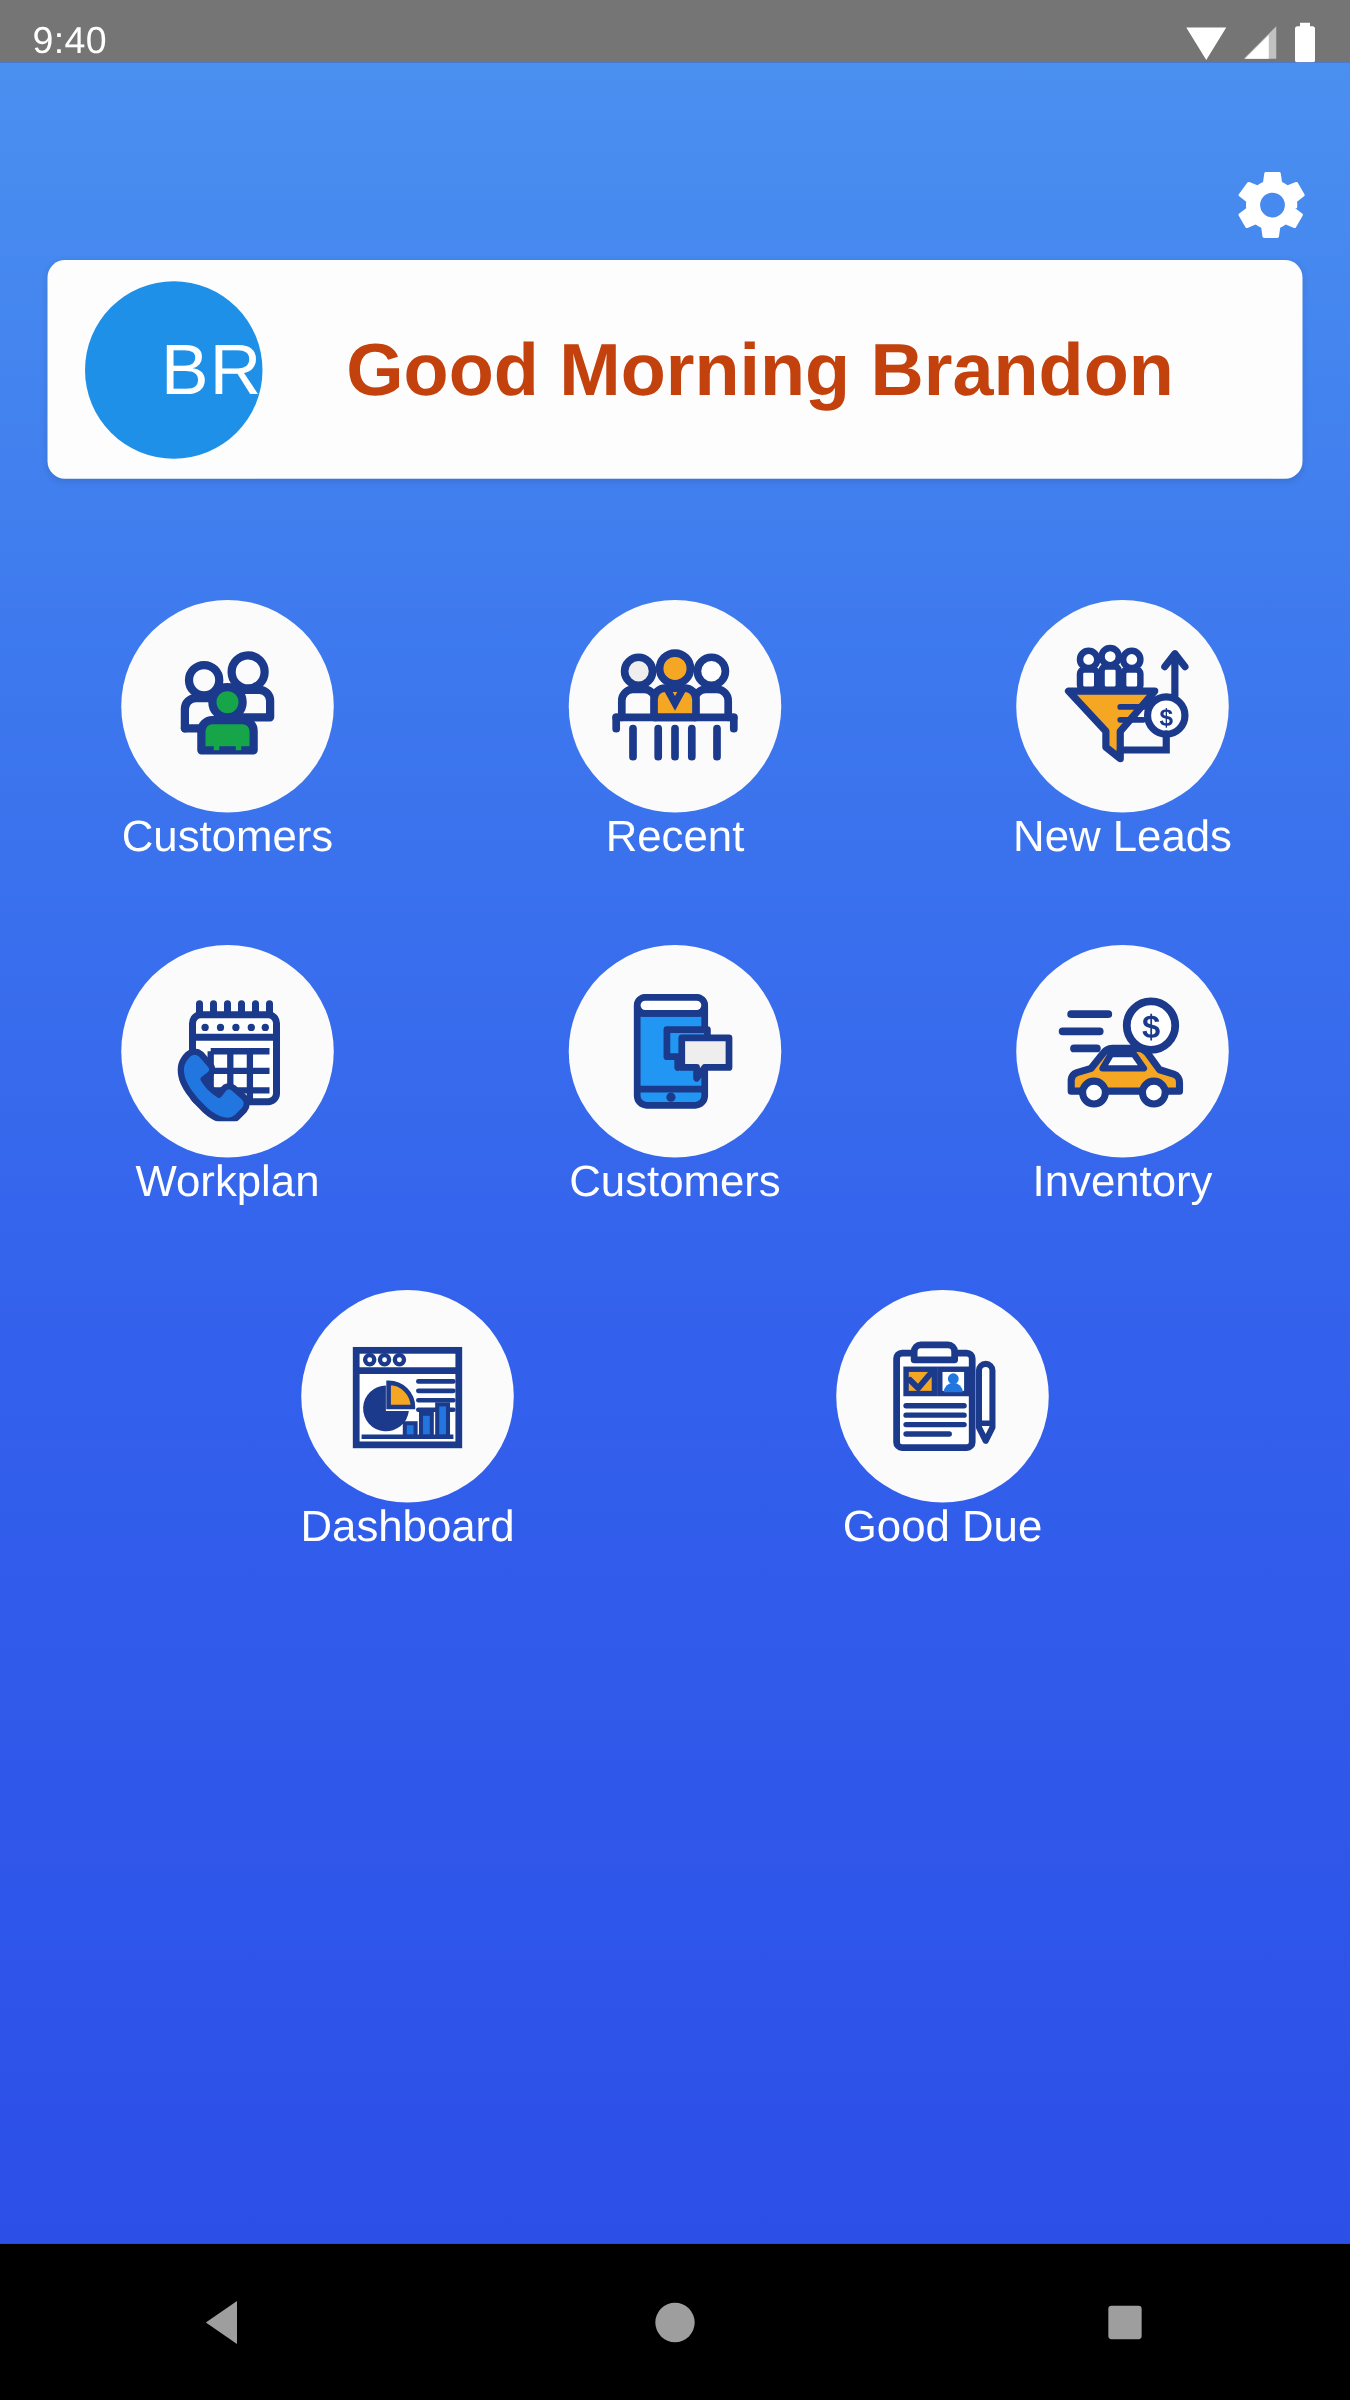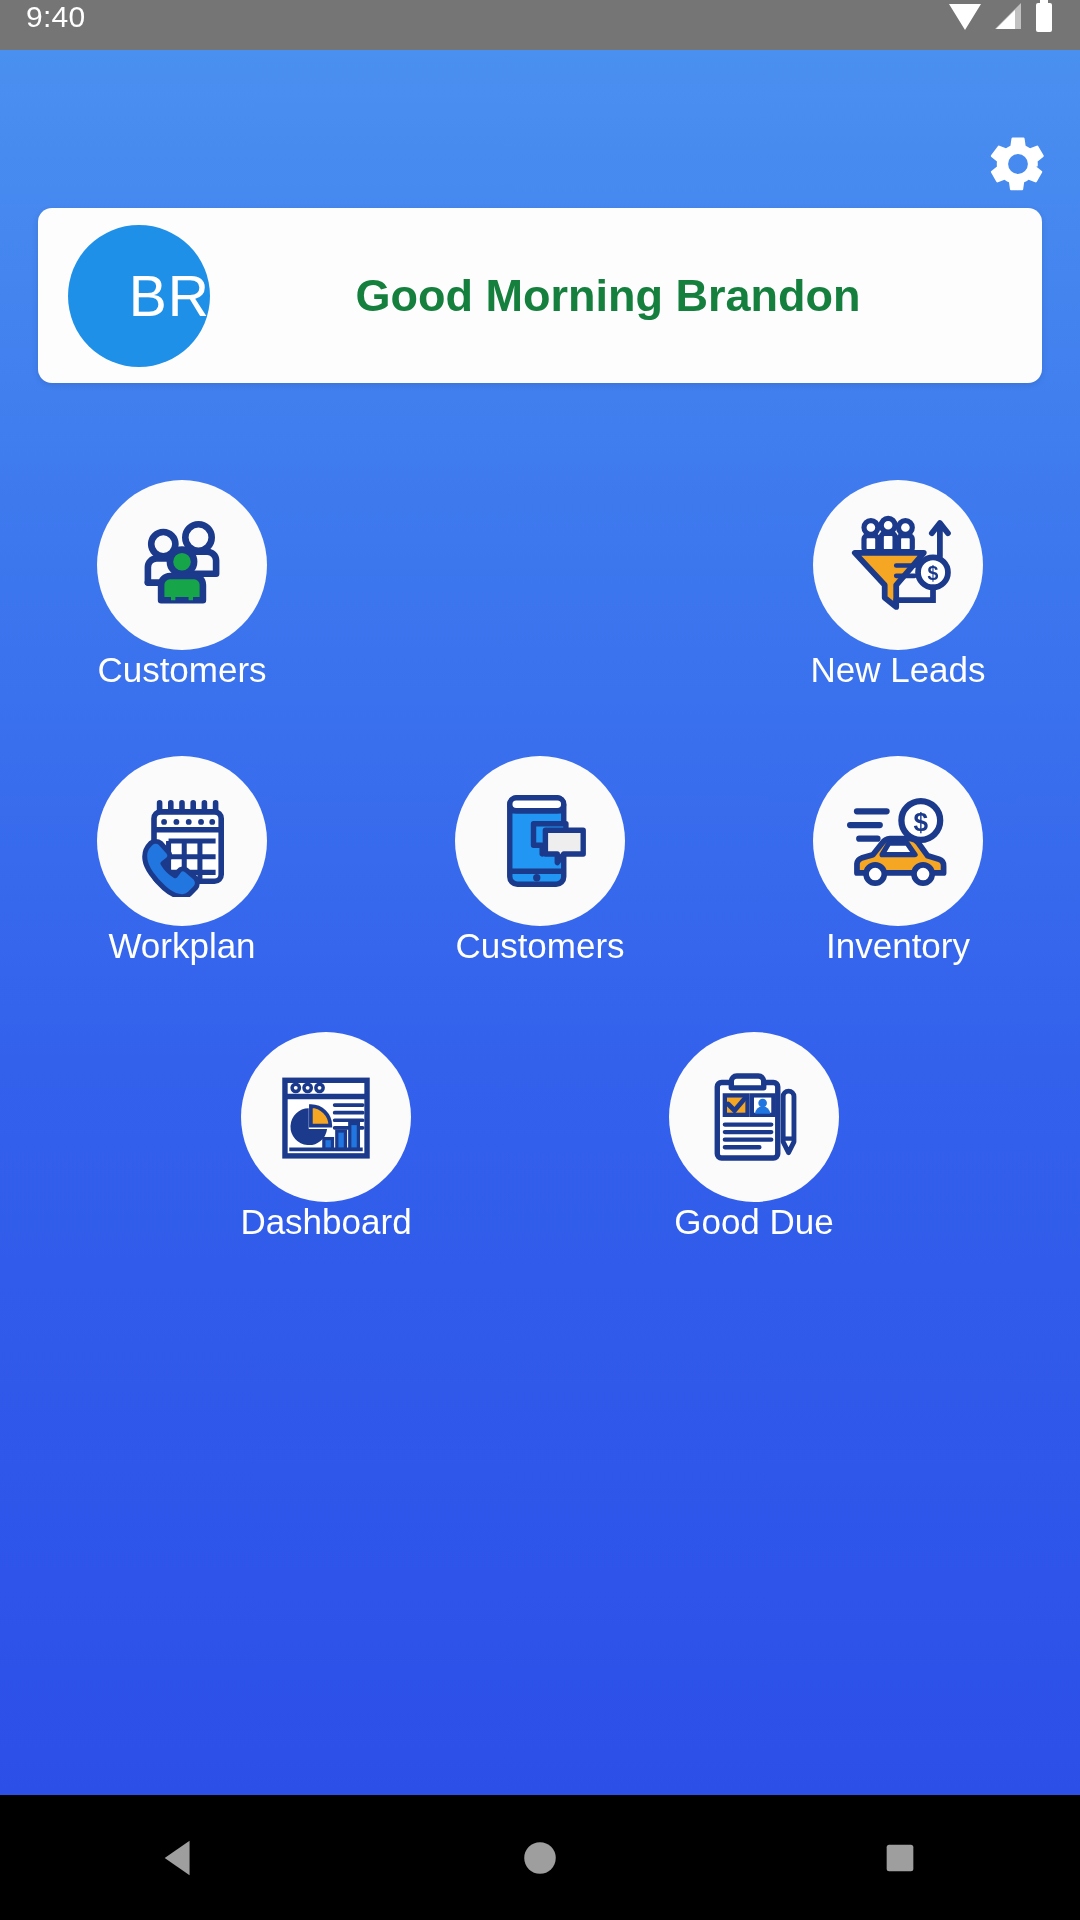--- a/index.html
+++ b/index.html
@@ -7,21 +7,21 @@
   body {
     font-family:"Liberation Sans", sans-serif;
     background:#2c4fe8;
     overflow:hidden;
   }
 
   
   .status-bar{
     height:50px; width:100%;
     background:#757575;
-    display:flex; align-items:flex-start; justify-content:space-between;
+    display:flex; align-items:flex-end; justify-content:space-between;
     padding:0 26px;
   }
   .status-time{
     color:#ffffff; font-size:30px; font-weight:400; letter-spacing:.3px;
   }
   .status-icons{ display:flex; align-items:center; gap:11px; }
 
   
   .app-body{
     position:relative;
@@ -53,22 +53,22 @@
     background:#1e90e8;
     display:flex; align-items:center; justify-content:flex-end;
     flex:0 0 auto;
   }
   .avatar-initials{
     color:#ffffff; font-size:57px; font-weight:400; letter-spacing:1px;
   }
   .greeting-text{
     flex:1 1 auto;
     text-align:center;
-    color:#15803d;
-    font-size:45px;
+    color:#c2410c;
+    font-size:59px;
     font-weight:bold;
     padding-right:36px;
   }
 
   
   .grid{
     position:absolute; top:430px; left:0; right:0;
     padding:0 56px;
   }
   .grid-row{
@@ -159,20 +159,41 @@
               <path d="M48 43 a9 9 0 0 1 9-5 h16 a8 8 0 0 1 8 8 v12 H57"></path>
             </g>
             <circle cx="50" cy="47" r="11" fill="#17a54a" stroke="#1b3a8c" stroke-width="6"></circle>
             <path d="M31 82 V68 a8 8 0 0 1 8-8 h22 a8 8 0 0 1 8 8 v14 Z" fill="#17a54a" stroke="#1b3a8c" stroke-width="6" stroke-linejoin="round"></path>
             <path d="M42 82 V70 M58 82 V70" stroke="#17a54a" stroke-width="4"></path>
           </svg>
         </div>
         <div class="tile-label">Customers</div>
       </div>
 
+      <div class="tile">
+        <div class="tile-circle">
+          <svg width="112" height="112" viewBox="0 0 100 100">
+            <g fill="none" stroke="#1b3a8c" stroke-width="5.5" stroke-linecap="round" stroke-linejoin="round">
+              <circle cx="24" cy="25" r="10" fill="#eeeeee"></circle>
+              <path d="M12 58 V46 a8 8 0 0 1 8-8 h8 a8 8 0 0 1 8 8 v12"></path>
+              <circle cx="76" cy="25" r="10" fill="#ffffff"></circle>
+              <path d="M88 58 V46 a8 8 0 0 0-8-8 h-8 a8 8 0 0 0-8 8 v12"></path>
+            </g>
+            <circle cx="50" cy="23" r="11" fill="#f5a623" stroke="#1b3a8c" stroke-width="5.5"></circle>
+            <path d="M35 58 V45 a8 8 0 0 1 8-8 h14 a8 8 0 0 1 8 8 v13 Z" fill="#f5a623" stroke="#1b3a8c" stroke-width="5.5" stroke-linejoin="round"></path>
+            <path d="M44 37 L50 48 L56 37" fill="none" stroke="#1b3a8c" stroke-width="5"></path>
+            <g fill="none" stroke="#1b3a8c" stroke-width="5.5" stroke-linecap="round">
+              <path d="M8 58 H92"></path>
+              <path d="M8 58 V66 M92 58 V66"></path>
+              <path d="M20 66 V86 M38 66 V86 M50 66 V86 M62 66 V86 M80 66 V86"></path>
+            </g>
+          </svg>
+        </div>
+        <div class="tile-label">Recent</div>
+      </div>
 
       <div class="tile">
         <div class="tile-circle">
           <svg width="115" height="115" viewBox="0 0 100 100">
             <g fill="#ffffff" stroke="#1b3a8c" stroke-width="4.5">
               <circle cx="26" cy="17" r="6"></circle>
                 <rect x="20" y="24" width="12" height="14" rx="3"></rect>
               <circle cx="41" cy="15" r="6"></circle>
                 <rect x="35" y="22" width="12" height="16" rx="3"></rect>
               <circle cx="56" cy="17" r="6"></circle>

